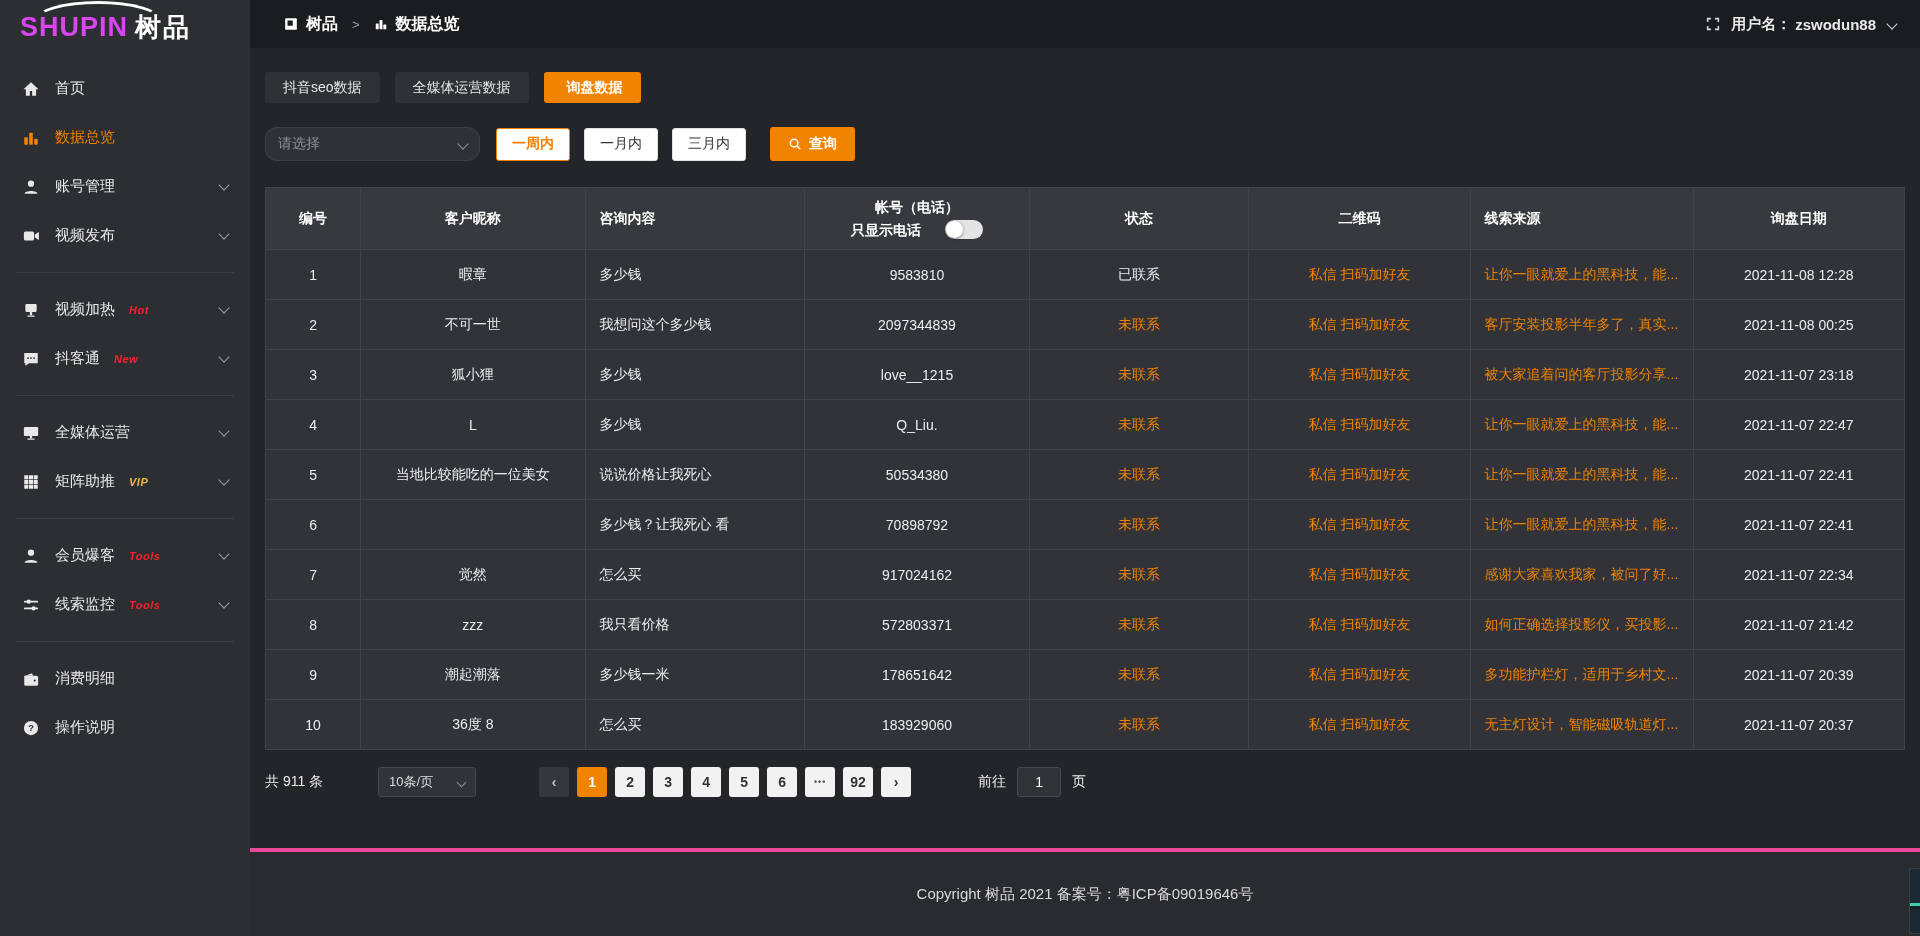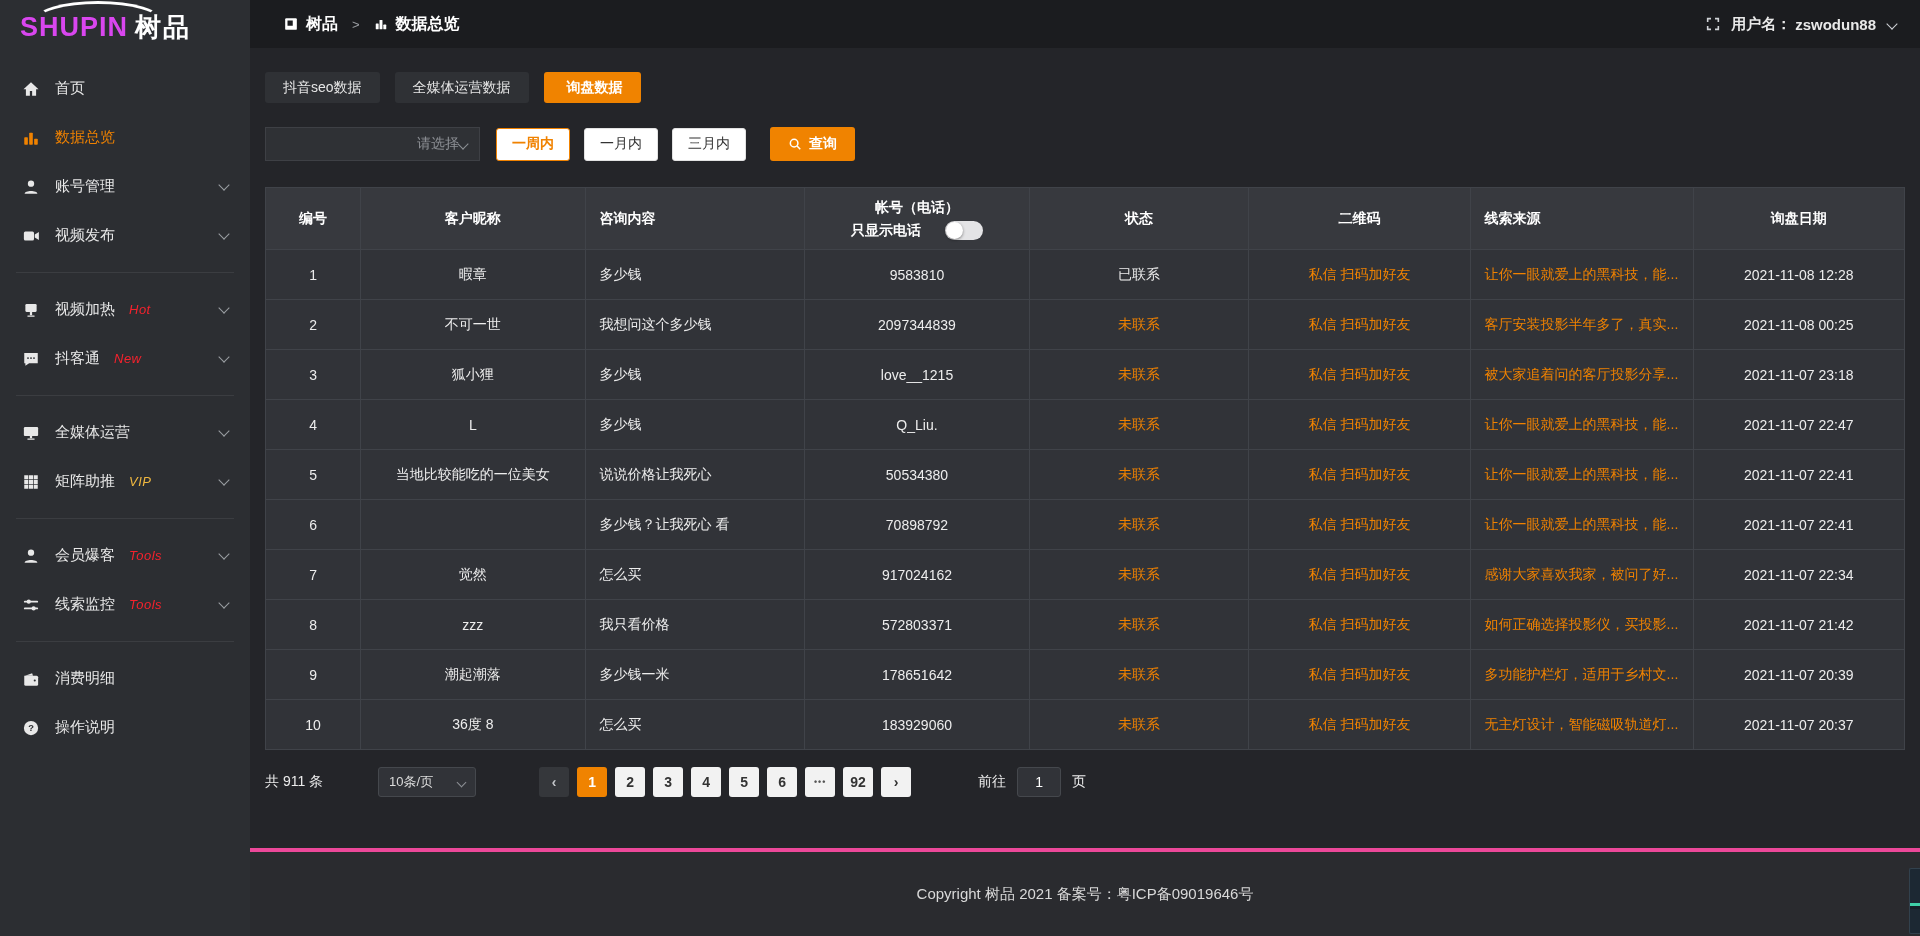--- a/index.html
+++ b/index.html
@@ -13,21 +13,21 @@
   .logo-arc { position:absolute; left:34px; top:1px; width:128px; height:40px;
     border:3px solid transparent; border-top-color:#fff; border-radius:50%; }
   .logo-en { color:#d946ef; font-size:27px; font-weight:800; letter-spacing:1px; }
   .logo-cn { color:#fff; font-size:26px; font-weight:800; margin-left:7px; letter-spacing:2px; }
   .nav { padding-top:10px; }
   .nav-item { height:49px; display:flex; align-items:center; padding:0 22px; color:#e8e8e8;
     font-size:15px; cursor:pointer; }
   .nav-item.active { color:#f08200; }
   .nav-item .ic { width:18px; height:18px; margin-right:15px; flex:0 0 18px; }
   .nav-item .ic svg { width:18px; height:18px; display:block; }
-  .badge { font-style:italic; font-weight:400; font-size:13px; margin-left:14px; letter-spacing:.5px; }
+  .badge { font-style:italic; font-weight:700; font-size:11px; margin-left:14px; letter-spacing:.5px; }
   .chev { width:8px; height:8px; border-right:1.6px solid #9b9ea3; border-bottom:1.6px solid #9b9ea3;
     transform:rotate(45deg); margin-left:auto; margin-top:-4px; }
   .divider { height:1px; background:#3b3d41; margin:12px 16px; }
 
   
   .main { flex:1; display:flex; flex-direction:column; background:#242529; min-width:0; }
   .topbar { height:48px; flex:0 0 48px; background:#1b1c1f; display:flex; align-items:center;
     justify-content:space-between; padding:0 24px 0 34px; }
   .crumb { display:flex; align-items:center; color:#fff; font-size:16px; font-weight:700; gap:8px; }
   .crumb .sep { color:#9b9ea3; font-size:13px; font-weight:400; margin:0 6px; }
@@ -39,43 +39,43 @@
   .content { flex:1; padding:24px 15px 0 15px; }
 
   
   .tabs { display:flex; gap:15px; margin-bottom:24px; }
   .tab { height:31px; display:flex; align-items:center; padding:0 18px; background:#2f3135;
     color:#e6e6e6; font-size:14px; border-radius:3px; cursor:pointer; }
   .tab.active { background:#f08300; color:#fff; font-weight:700;padding-left:23px; }
 
   
   .filters { display:flex; align-items:center; margin-bottom:26px; }
-  .select { width:215px; height:34px; background:#2f3135; border:1px solid #3e4045; border-radius:0;
-    color:#8d9095; font-size:14px; display:flex; align-items:center; justify-content:flex-end;
+  .select { width:215px; height:34px; background:#2f3135; border:1px solid #3e4045; border-radius:12px;
+    color:#8d9095; font-size:14px; display:flex; align-items:center; justify-content:space-between;
     padding:0 12px; cursor:pointer; }
   .select .chev { margin:0; border-color:#8d9095; }
   .ranges { display:flex; gap:14px; margin-left:16px; }
   .rbtn { height:33px; padding:0 15px; background:#fff; border:1px solid #e2e2e2; border-radius:3px;
     color:#333; font-size:14px; display:flex; align-items:center; cursor:pointer; }
   .rbtn.active { color:#f08200; border:1px solid #f08200; font-weight:700; }
   .search-btn { height:34px; padding:0 18px; margin-left:24px; background:#f08300; border:none;
     border-radius:3px; color:#fff; font-size:14px; font-weight:700; display:flex; align-items:center;
     gap:7px; cursor:pointer; }
   .search-btn svg { width:14px; height:14px; display:block; }
 
   
   table { width:100%; border-collapse:collapse; table-layout:fixed; }
   th,td { border:1px solid #404349; font-size:14px; text-align:center; overflow:hidden;
     white-space:nowrap; text-overflow:ellipsis; }
   th { background:#37393e; color:#fff; font-weight:700; height:62px; padding:0 8px; }
   td { background:#313338; color:#ededed; height:50px; padding:0 10px; }
   td.left,th.left { text-align:left; padding-left:14px; }
   td.orange { color:#f08200; }
   .th-acc { line-height:1.5; }
-  .th-sub { display:flex; align-items:center; justify-content:center; gap:24px; margin-top:2px; }
+  .th-sub { display:flex; justify-content:center; gap:24px; margin-top:2px; }
   .toggle { width:38px; height:19px; background:#e4e4e6; border-radius:10px; position:relative;
     cursor:pointer; flex:0 0 38px; }
   .toggle .knob { position:absolute; left:1px; top:1px; width:17px; height:17px; background:#fff;
     border-radius:50%; box-shadow:0 1px 3px rgba(0,0,0,.45); }
 
   
   .pager { display:flex; align-items:center; margin-top:17px; color:#ececec; font-size:14px;gap:37px; }
   .pp { background:#313338; border:1px solid #45484d; border-radius:3px; height:30px; min-width:98px;
     padding:0 10px; display:flex; align-items:center; justify-content:space-between; gap:10px;
     font-size:13px; color:#dcdcdc; margin:0 22px 0 18px; cursor:pointer; }

